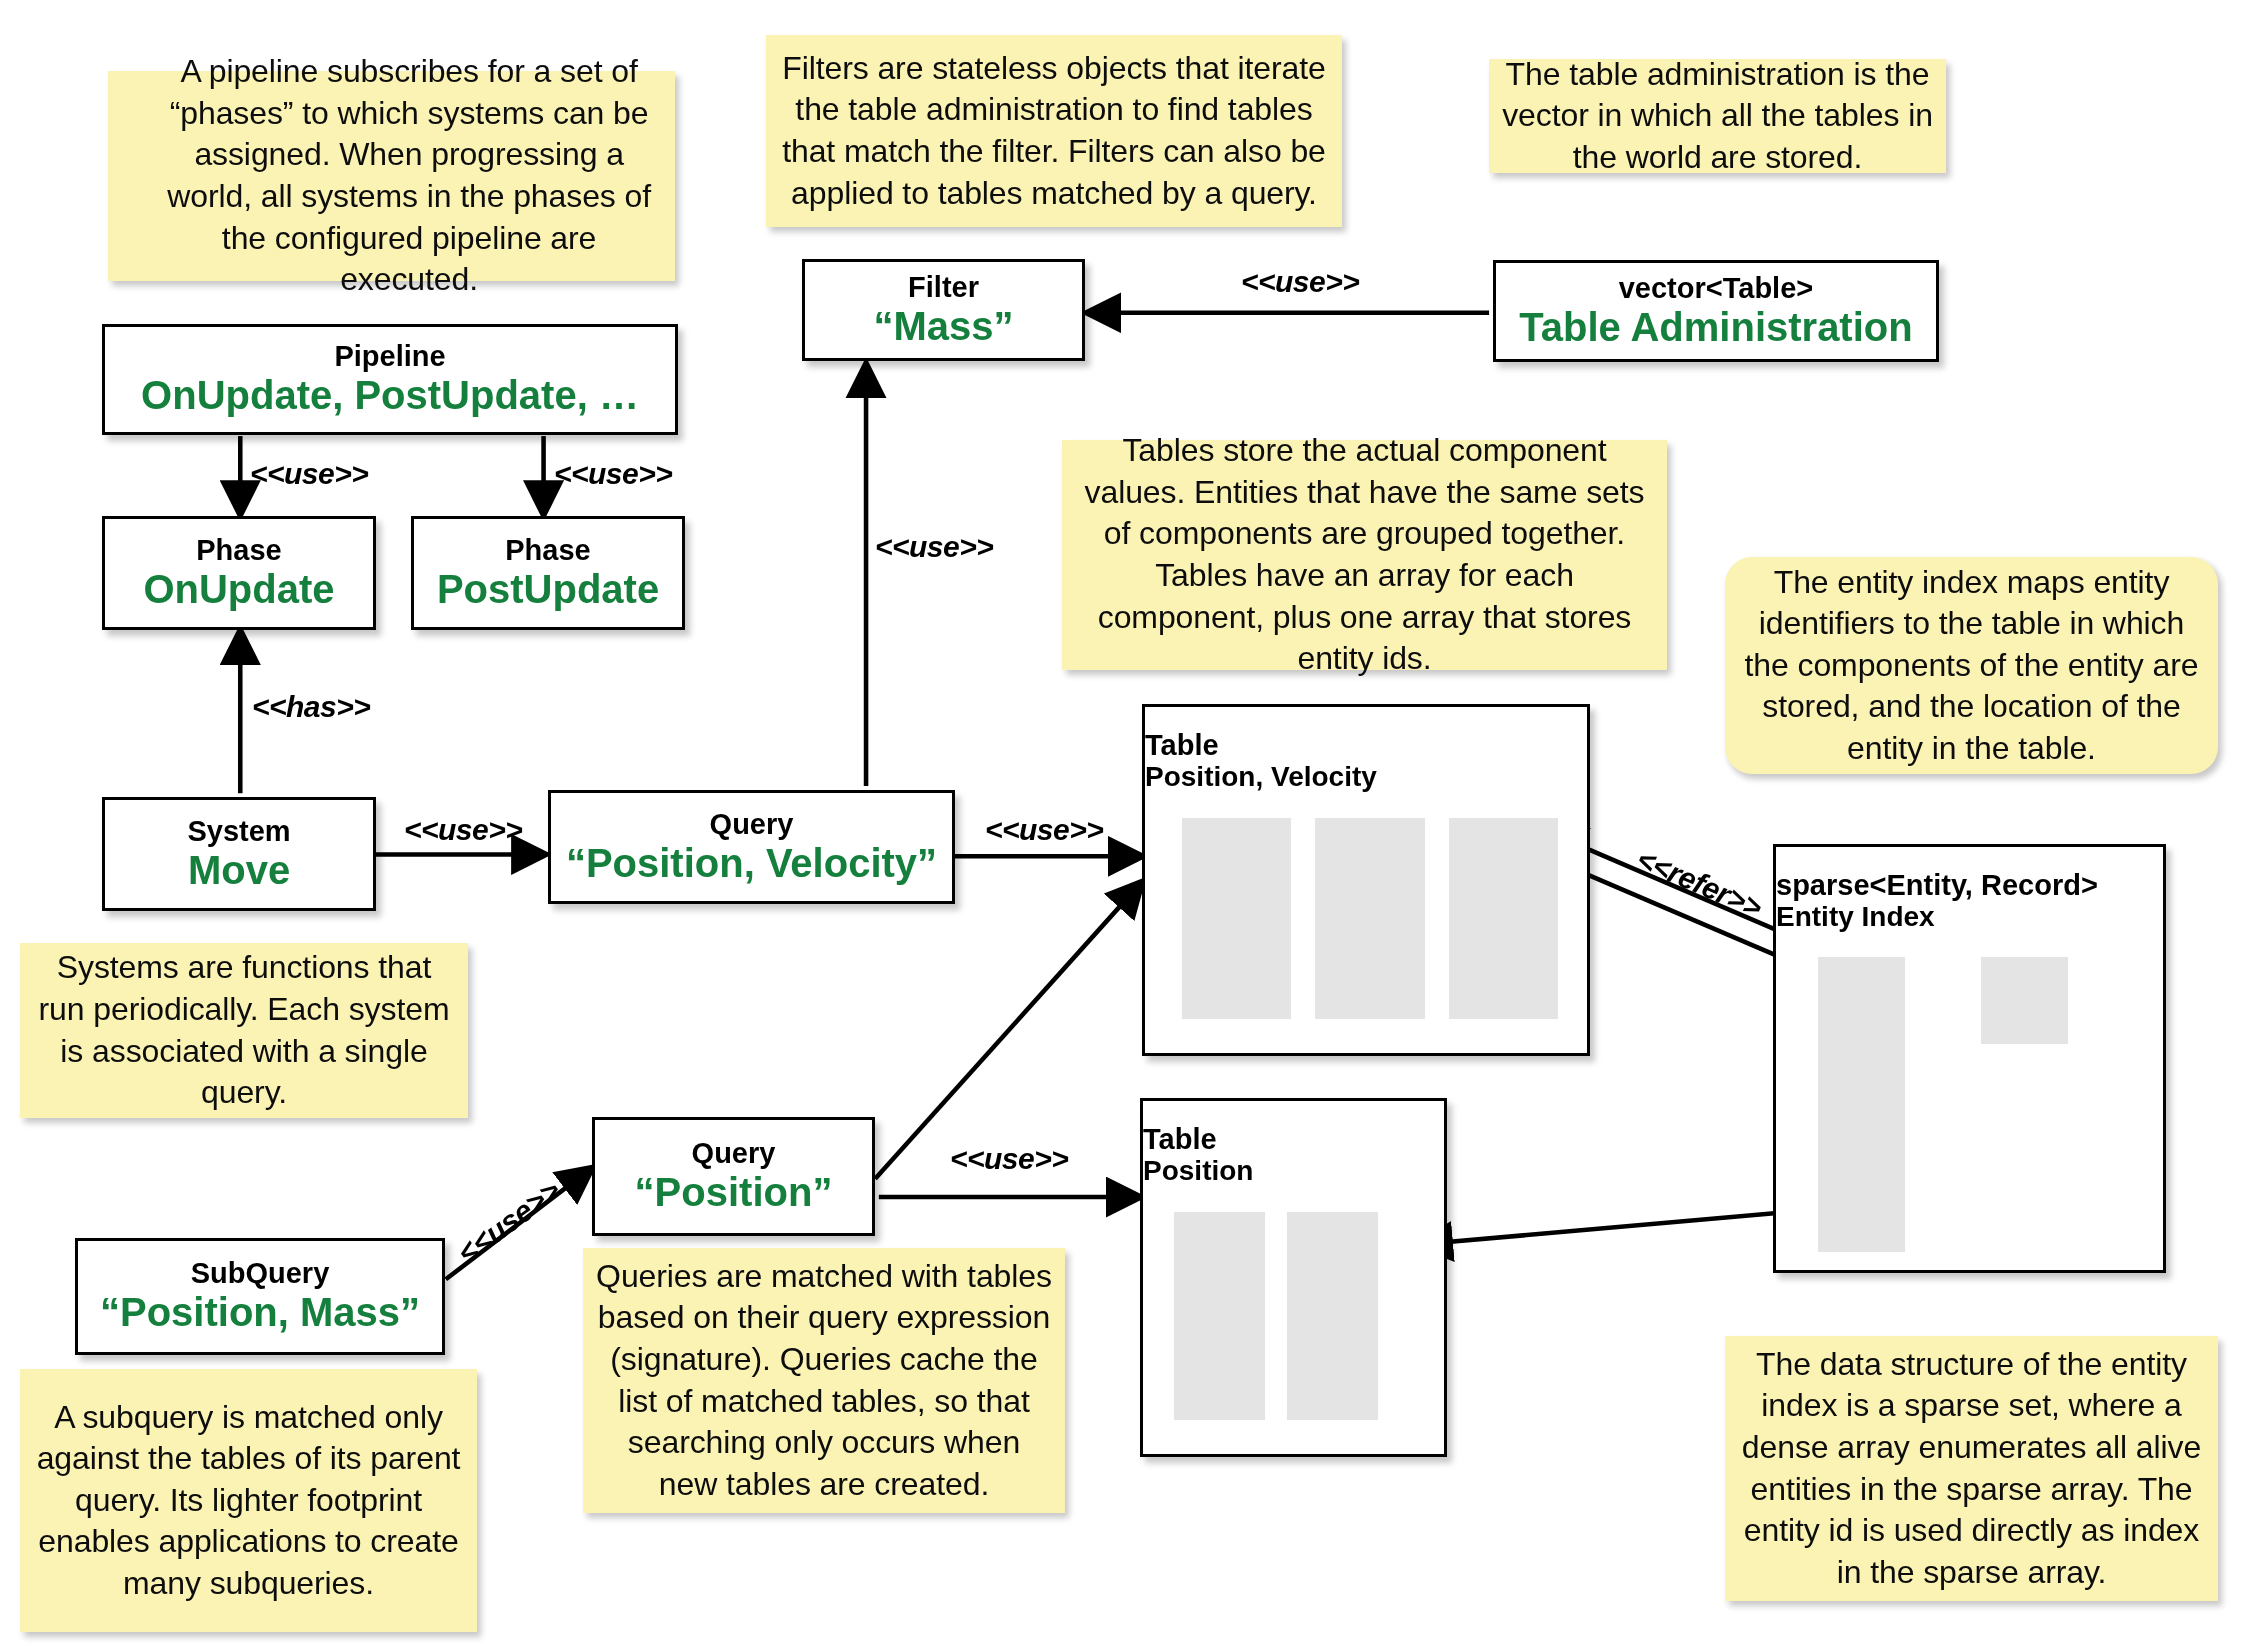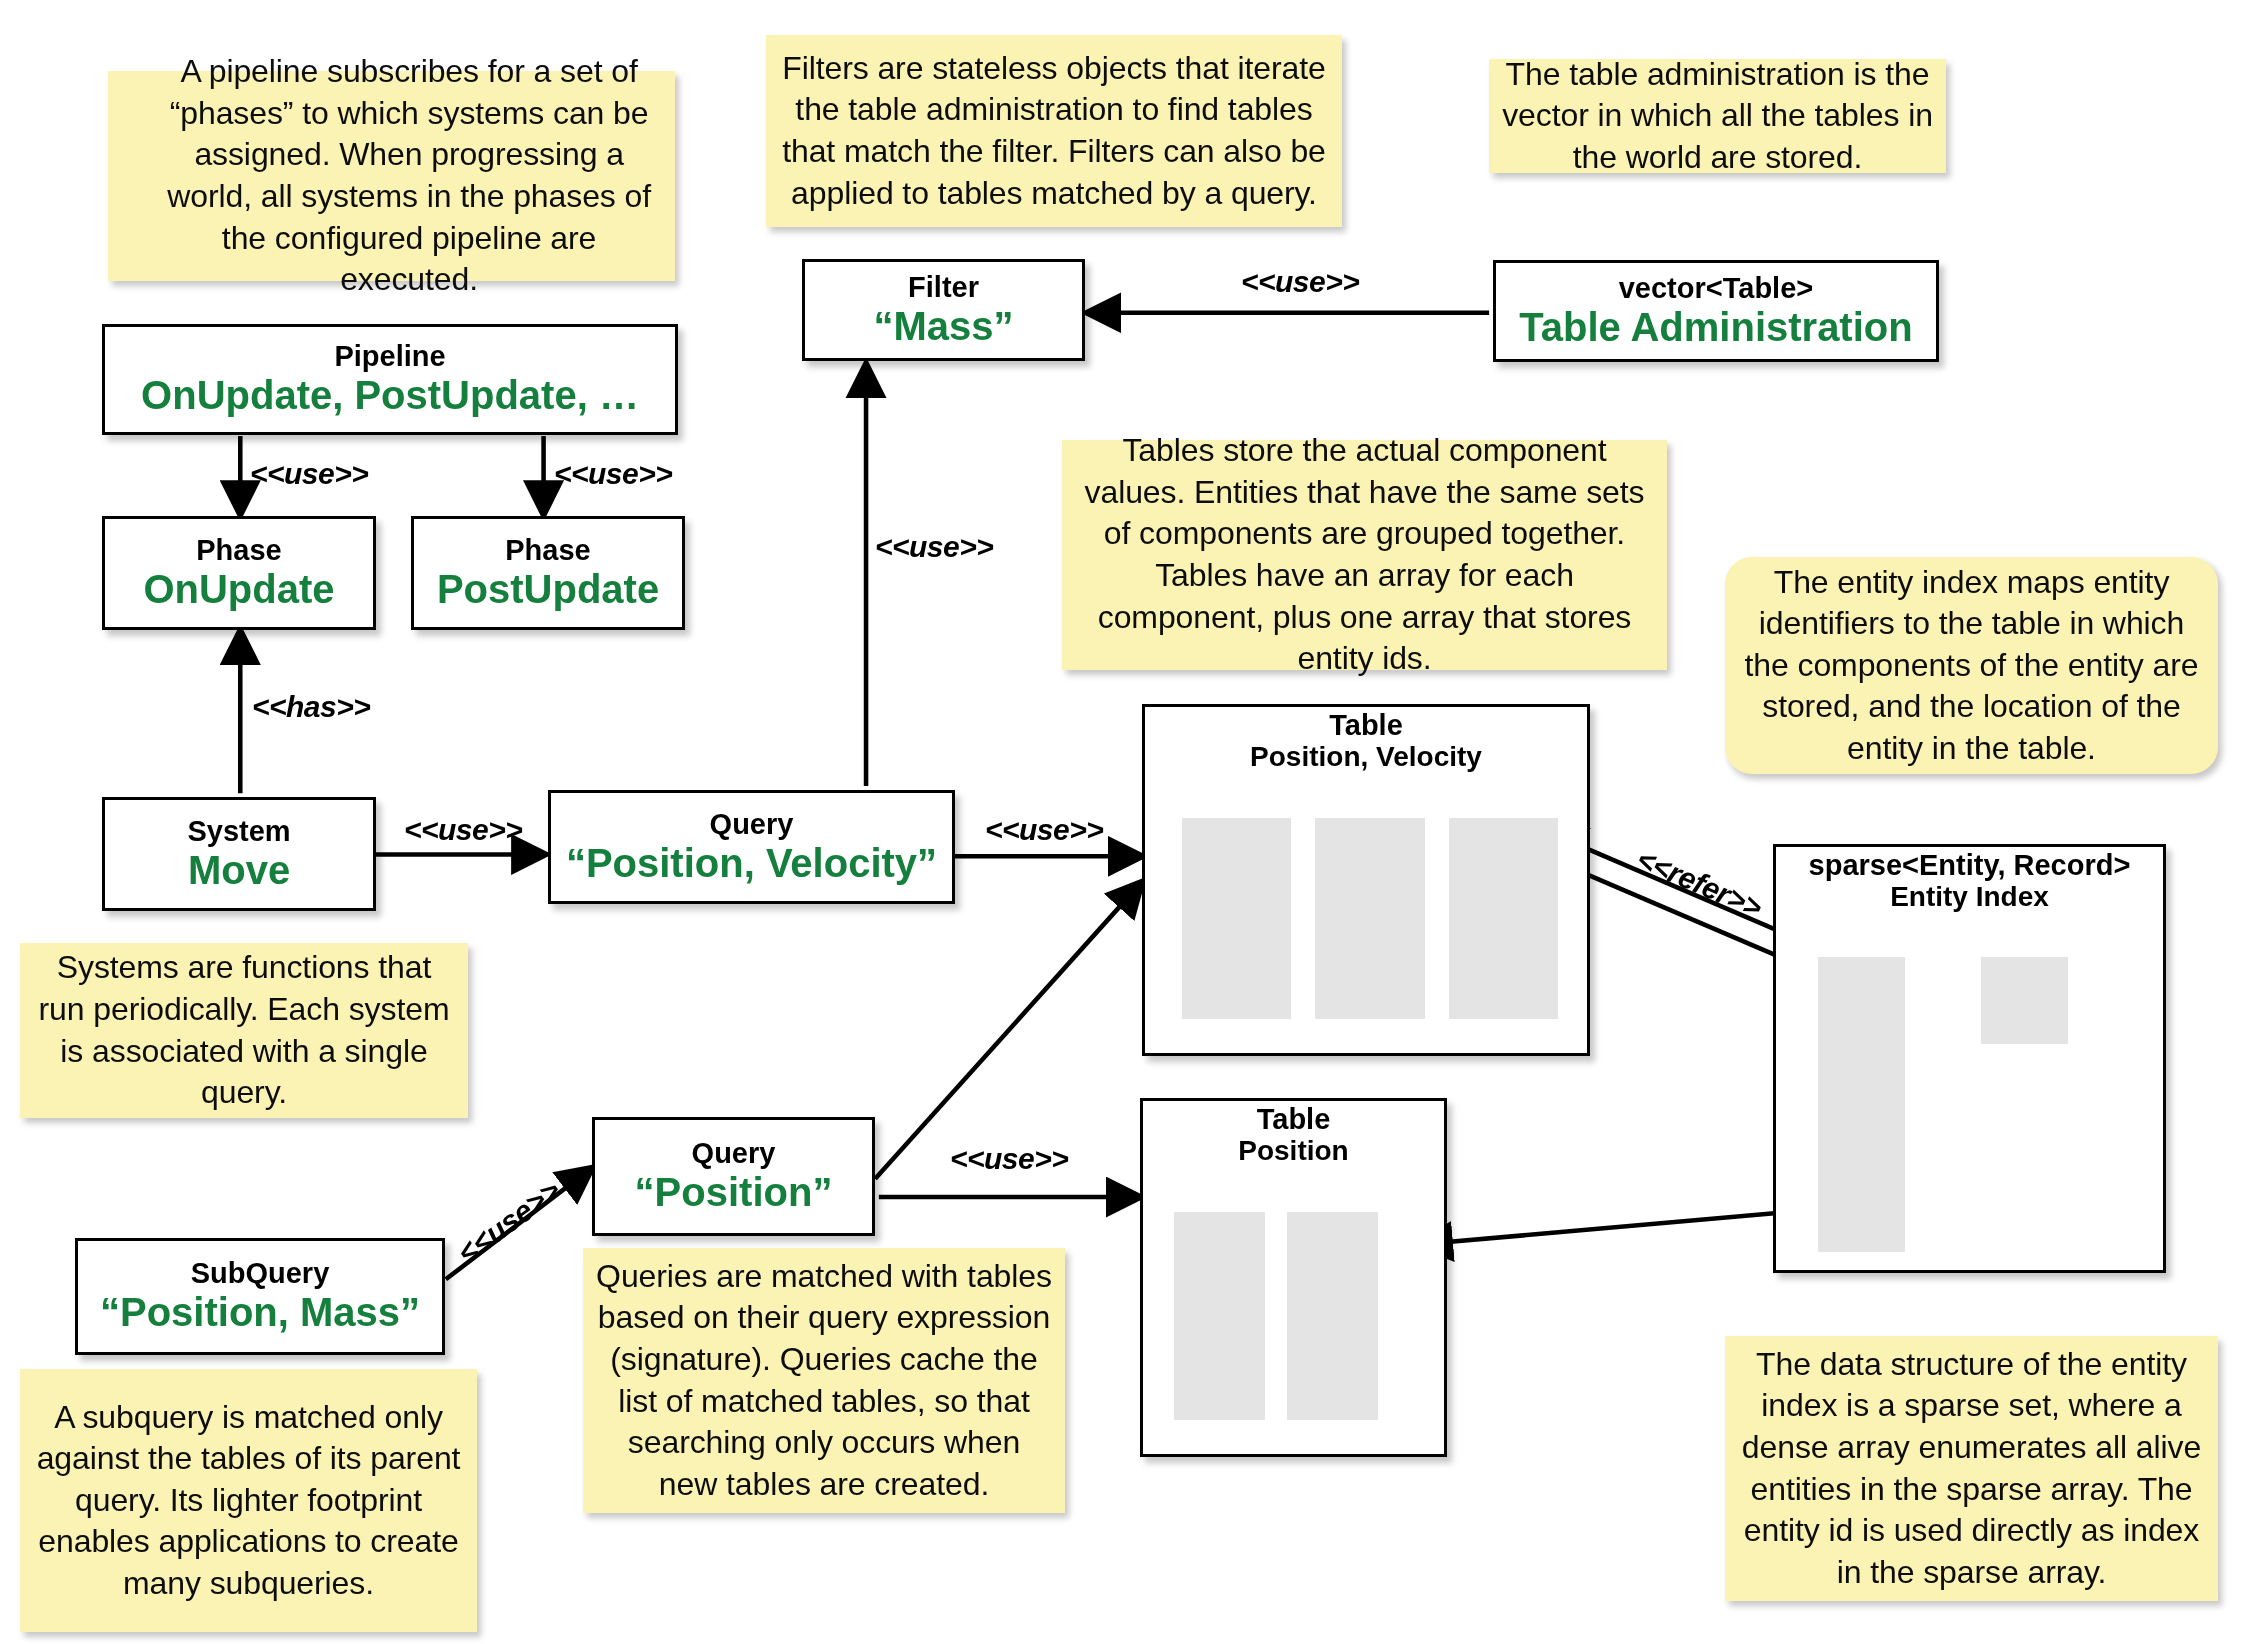--- a/index.html
+++ b/index.html
@@ -72,22 +72,21 @@
 
   
   .tablebox {
     position: absolute;
     background: #ffffff;
     border: 3.7px solid #000000;
     box-sizing: border-box;
     box-shadow: 4.6px 5.5px 6.4px rgba(0,0,0,0.22);
   }
   .tablebox .thead {
-    text-align: center;
-    padding-top: 3px;
+    padding-top: 23px;
   }
   .tablebox .thead .stereo {
     font-size: 29px;
     font-weight: 700;
     line-height: 1.05;
   }
   .tablebox .thead .name {
     font-size: 28px;
     font-weight: 700;
     line-height: 1.10;

